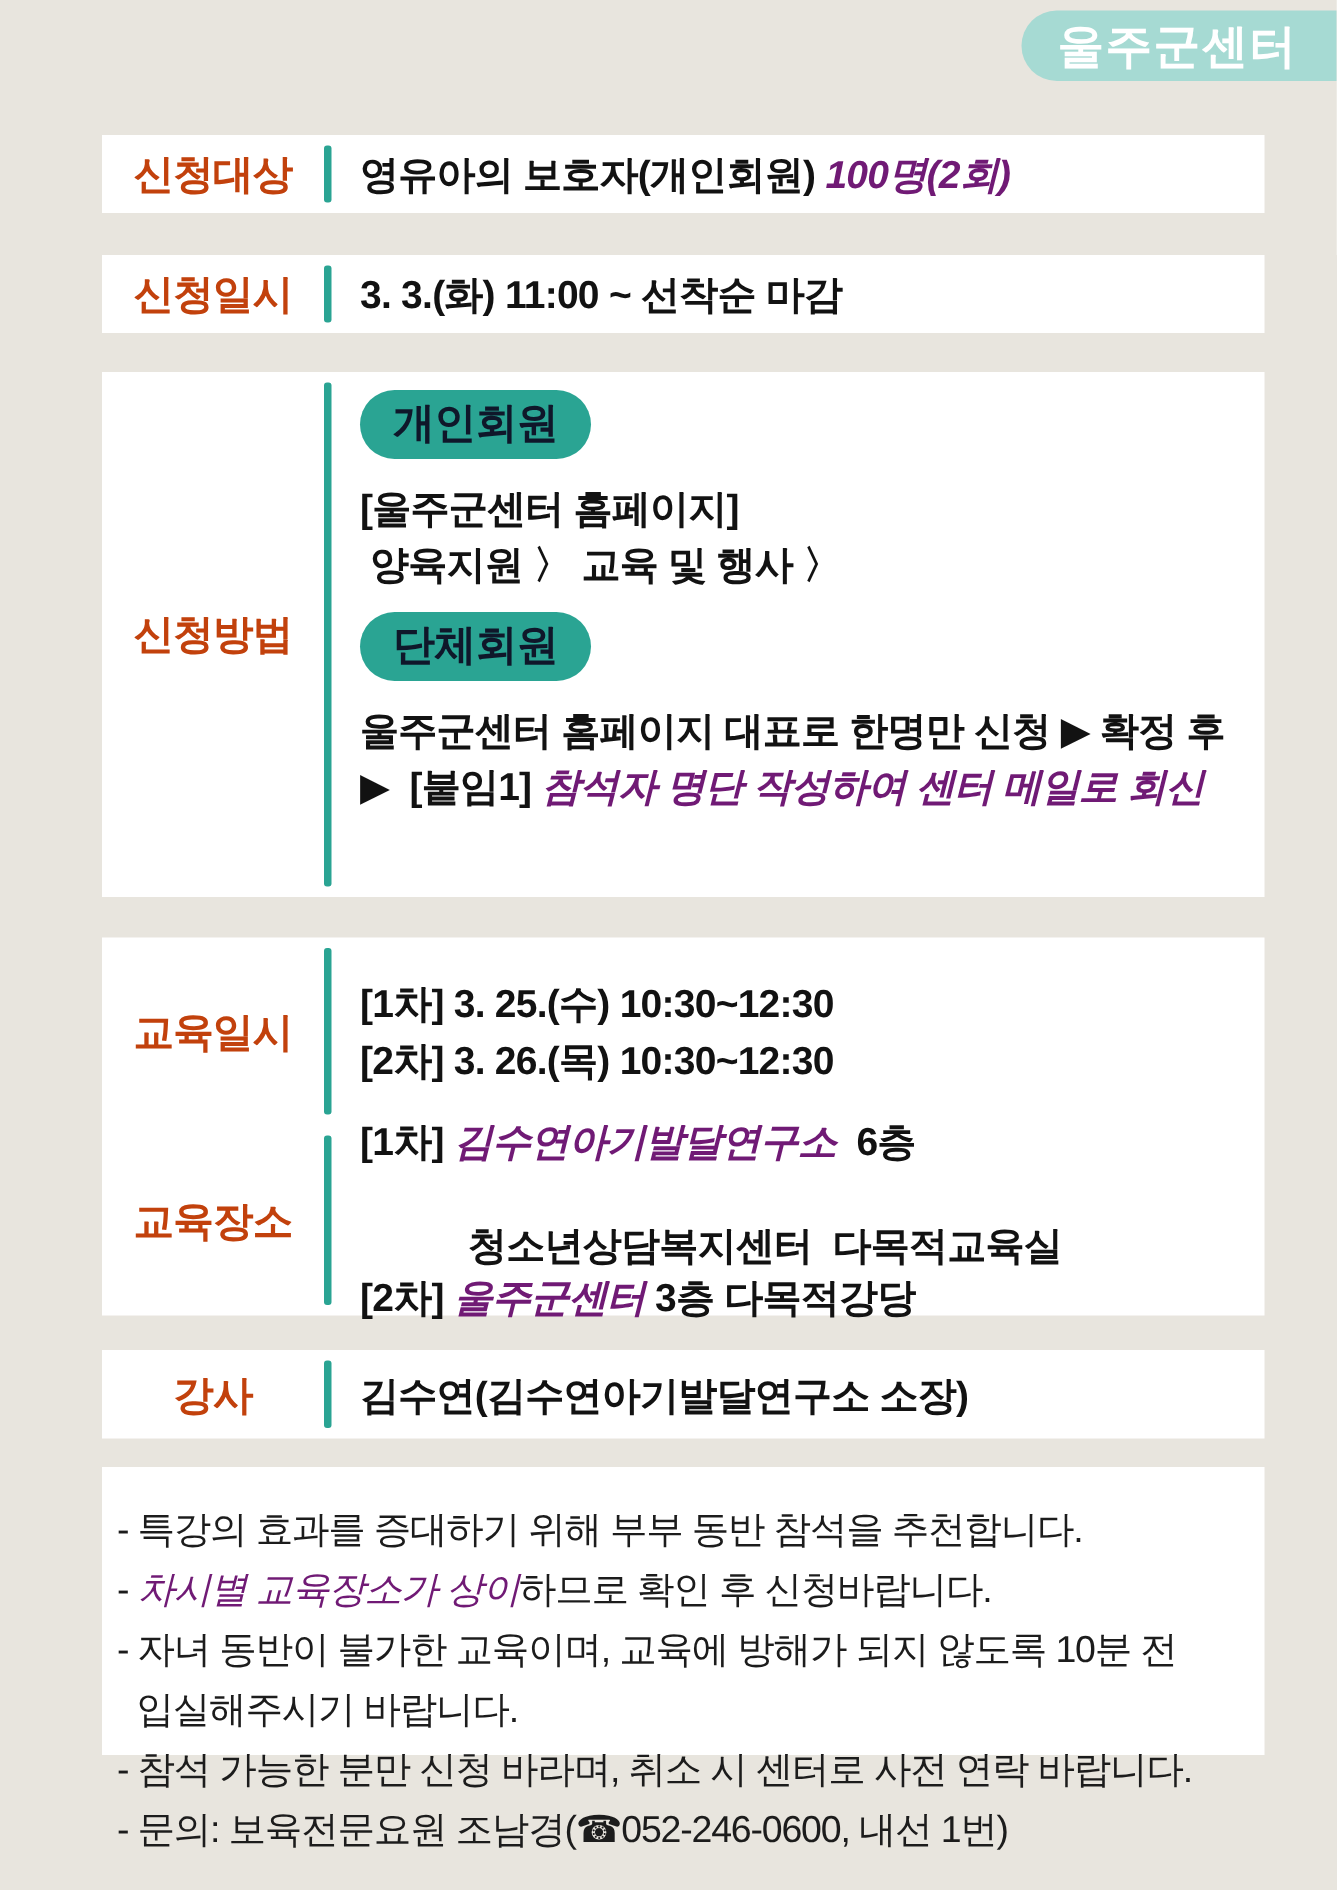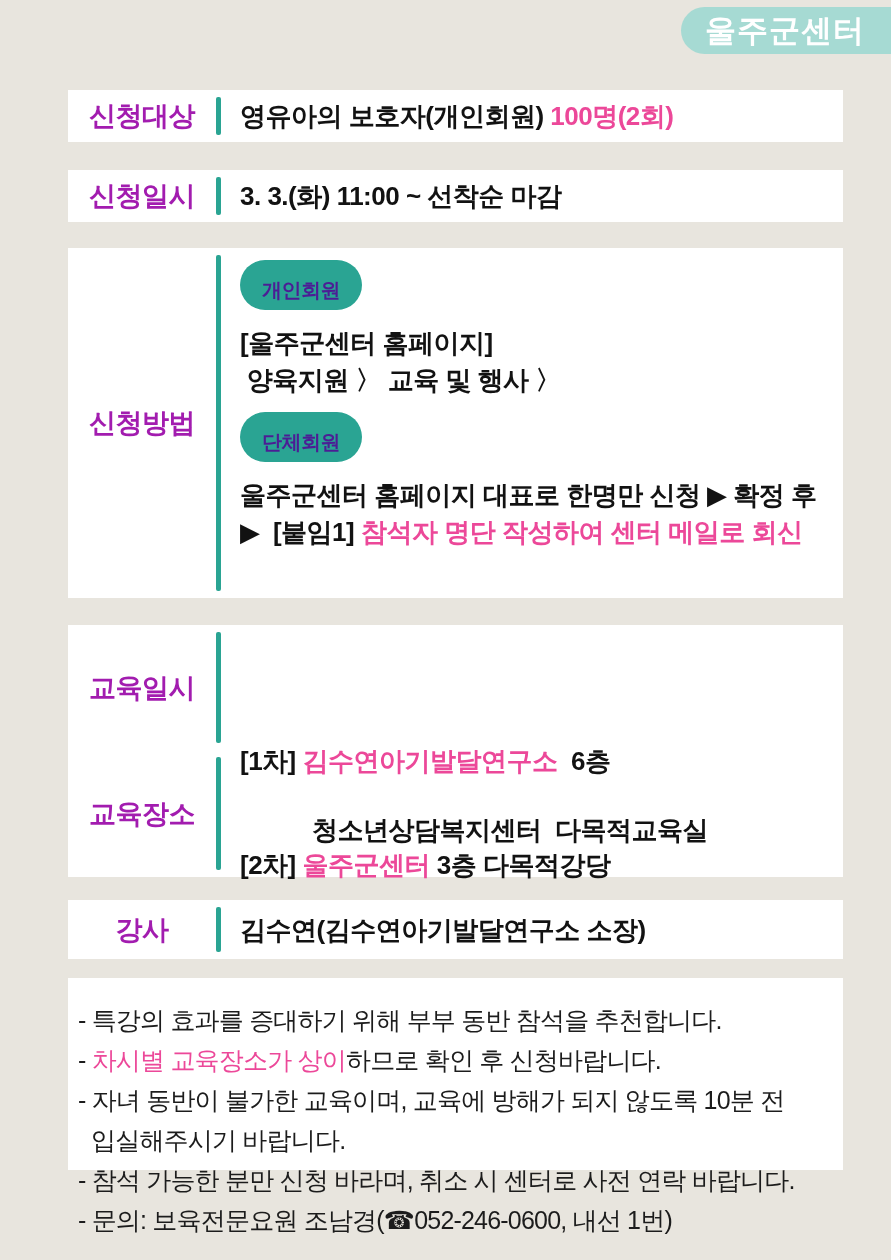--- a/index.html
+++ b/index.html
@@ -16,42 +16,42 @@
     display:flex;align-items:center;box-sizing:border-box;padding-left:24px;
     color:#ffffff;font-size:31px;font-weight:700;letter-spacing:1px;
   }
   
   .row{
     position:absolute;left:68px;width:775px;background:#ffffff;
     display:flex;box-sizing:border-box;
   }
   .row-label{
     flex:0 0 148px;display:flex;align-items:center;justify-content:center;
-    color:#a21caf;font-size:27px;font-weight:700;letter-spacing:-0.5px;
+    color:#c2410c;font-size:27px;font-weight:700;letter-spacing:-0.5px;
   }
   .row-bar{flex:0 0 5px;background:#2aa493;border-radius:2px;margin:7px 0;}
   .row-content{
     flex:1;display:flex;flex-direction:column;justify-content:center;
     box-sizing:border-box;padding-left:19px;
     font-size:26px;font-weight:700;color:#121212;letter-spacing:-0.5px;
   }
   .line{white-space:pre;line-height:38px;}
-  .pink{color:#ec4899;}
+  .pink{color:#701a75;font-style:italic;}
   
   #row-target{top:90px;height:52px;}
   #row-apply-date{top:170px;height:52px;}
   #row-method{top:248px;height:350px;}
   #row-edu-date{top:625px;height:125px;}
   #row-edu-place{top:750px;height:127px;}
   #row-instructor{top:900px;height:59px;}
   
   #row-method .row-content{justify-content:flex-start;padding-top:12px;}
   .badge-pill{
-    align-self:flex-start;background:#2aa493;color:#4c1d95;
-    border-radius:26px;padding:20px 22px 10px;font-size:20px;font-weight:700;
+    align-self:flex-start;background:#2aa493;color:#0f172a;
+    border-radius:26px;padding:8px 22px 10px;font-size:28px;font-weight:700;
     line-height:1;letter-spacing:-0.5px;
   }
   .badge-pill.first{margin-bottom:15px;}
   .badge-pill.second{margin-top:13px;margin-bottom:15px;}
   #row-method .line{line-height:37px;}
   
   .indent-place{padding-left:72px;margin-top:34px;}
   .line35{line-height:35px;}
   
   .notes{
@@ -96,20 +96,24 @@
       <div class="line"> 양육지원 〉 교육 및 행사 〉</div>
       <div class="badge-pill second">단체회원</div>
       <div class="line">울주군센터 홈페이지 대표로 한명만 신청 ▶ 확정 후</div>
       <div class="line"><span>▶  [붙임1] </span><span class="pink">참석자 명단 작성하여 센터 메일로 회신</span></div>
     </div>
   </div>
 
   <div class="row" id="row-edu-date">
     <div class="row-label">교육일시</div>
     <div class="row-bar"></div>
+    <div class="row-content">
+      <div class="line">[1차] 3. 25.(수) 10:30~12:30</div>
+      <div class="line">[2차] 3. 26.(목) 10:30~12:30</div>
+    </div>
   </div>
 
   <div class="row" id="row-edu-place">
     <div class="row-label">교육장소</div>
     <div class="row-bar"></div>
     <div class="row-content">
       <div class="line line35"><span>[1차] </span><span class="pink">김수연아기발달연구소</span><span>  6층</span></div>
       <div class="line line35 indent-place">청소년상담복지센터  다목적교육실</div>
       <div class="line line35"><span>[2차] </span><span class="pink">울주군센터</span><span> 3층 다목적강당</span></div>
     </div>

